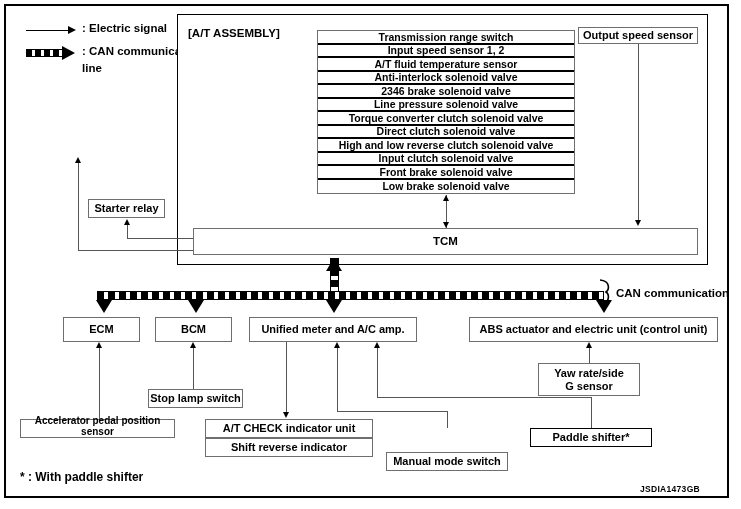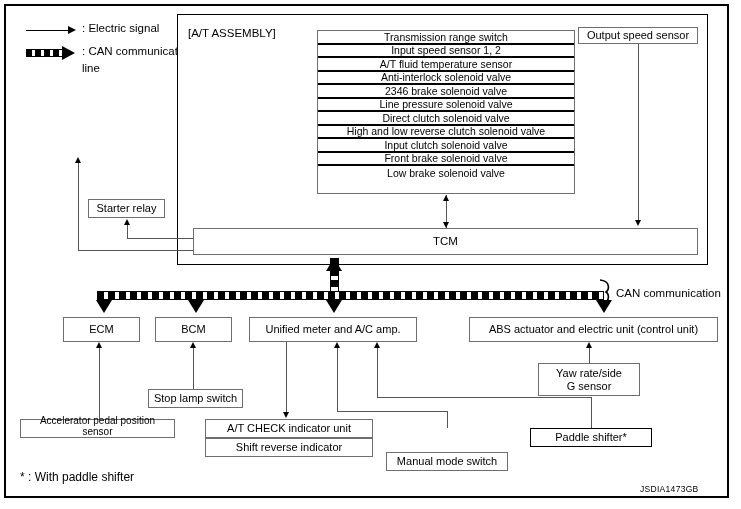--- a/index.html
+++ b/index.html
@@ -1,17 +1,17 @@
 <!DOCTYPE html>
 <html><head>
 <meta charset="utf-8">
 <style>
   html,body{margin:0;padding:0;background:#ffffff;}
   body{font-family:"Liberation Sans", sans-serif;}
-  #canvas{position:relative;width:741px;height:509px;background:#fff;overflow:hidden;}
+  #canvas{position:relative;width:741px;height:509px;background:#fff;overflow:hidden;font-weight:bold;}
 
   
   .frame{position:absolute;left:4px;top:4px;width:725px;height:494px;
          border:2px solid #000;box-sizing:border-box;}
 
   
   .box{position:absolute;box-sizing:border-box;border:1px solid #6e6e6e;
        background:#fff;display:flex;align-items:center;justify-content:center;
        text-align:center;color:#000;font-size:11px;line-height:1.12;}
   .box.dark{border:1px solid #000;}
@@ -98,20 +98,21 @@
   <div class="assembly" style="left:177px;top:14px;width:531px;height:251px;"></div>
   <div class="assembly-label" style="left:188px;top:27px;">[A/T ASSEMBLY]</div>
 
   <div class="complist" id="complist" style="left:317px;top:30px;width:258px;height:164px;">
       <div class="row">Transmission range switch</div>
       <div class="row">Input speed sensor 1, 2</div>
       <div class="row">A/T fluid temperature sensor</div>
       <div class="row">Anti-interlock solenoid valve</div>
       <div class="row">2346 brake solenoid valve</div>
       <div class="row">Line pressure solenoid valve</div>
+      <div class="row">Torque converter clutch solenoid valve</div>
       <div class="row">Direct clutch solenoid valve</div>
       <div class="row">High and low reverse clutch solenoid valve</div>
       <div class="row">Input clutch solenoid valve</div>
       <div class="row">Front brake solenoid valve</div>
       <div class="row">Low brake solenoid valve</div>
     </div>
 
   <div class="box" style="left:578px;top:27px;width:120px;height:17px;">
     <span>Output speed sensor</span>
   </div>

